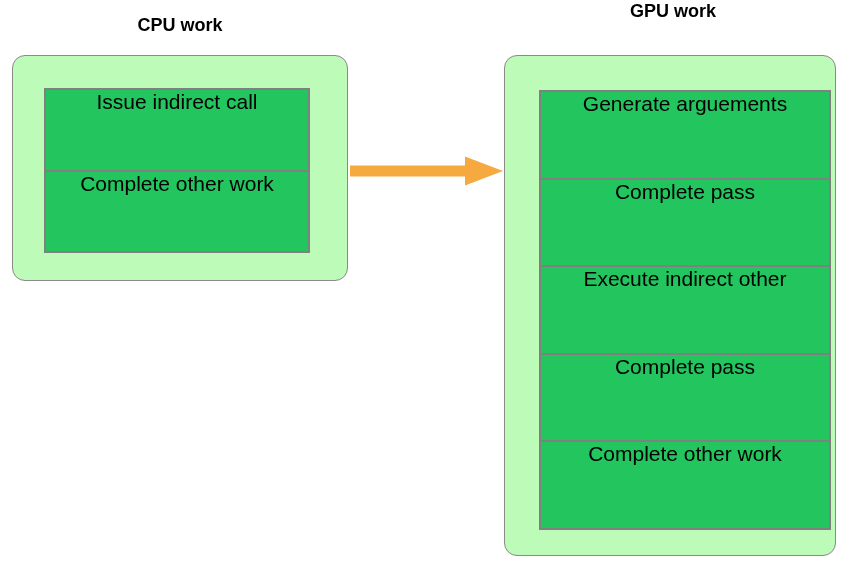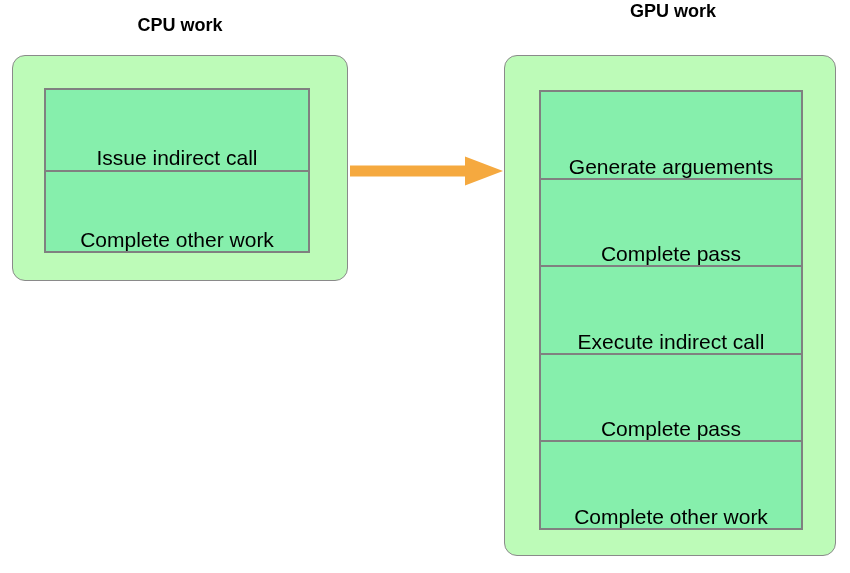--- a/index.html
+++ b/index.html
@@ -78,32 +78,32 @@
   }
   #cpu-stack {
     left: 44px;
     top: 88px;
     width: 266px;
     height: 165px;
   }
   #gpu-stack {
     left: 539px;
     top: 90px;
-    width: 264px;
+    width: 292px;
     height: 440px;
   }
 
   .step-row {
     flex: 1 1 0;
     display: flex;
-    align-items: flex-end;
+    align-items: flex-start;
     justify-content: center;
     border-bottom: 2px solid #808080;
     box-sizing: border-box;
-    background: #86efac;
+    background: #22c55e;
   }
   .step-row:last-child {
     border-bottom: none;
   }
   .step-label {
     font-size: 21px;
     color: #000000;
     line-height: 1.1;
     text-align: center;
     white-space: nowrap;
@@ -150,21 +150,21 @@
   </div>
 
   <div class="step-stack" id="gpu-stack">
     <div class="step-row">
       <span class="step-label">Generate arguements</span>
     </div>
     <div class="step-row">
       <span class="step-label">Complete pass</span>
     </div>
     <div class="step-row">
-      <span class="step-label">Execute indirect call</span>
+      <span class="step-label">Execute indirect other</span>
     </div>
     <div class="step-row">
       <span class="step-label">Complete pass</span>
     </div>
     <div class="step-row">
       <span class="step-label">Complete other work</span>
     </div>
   </div>
 
 </div>

